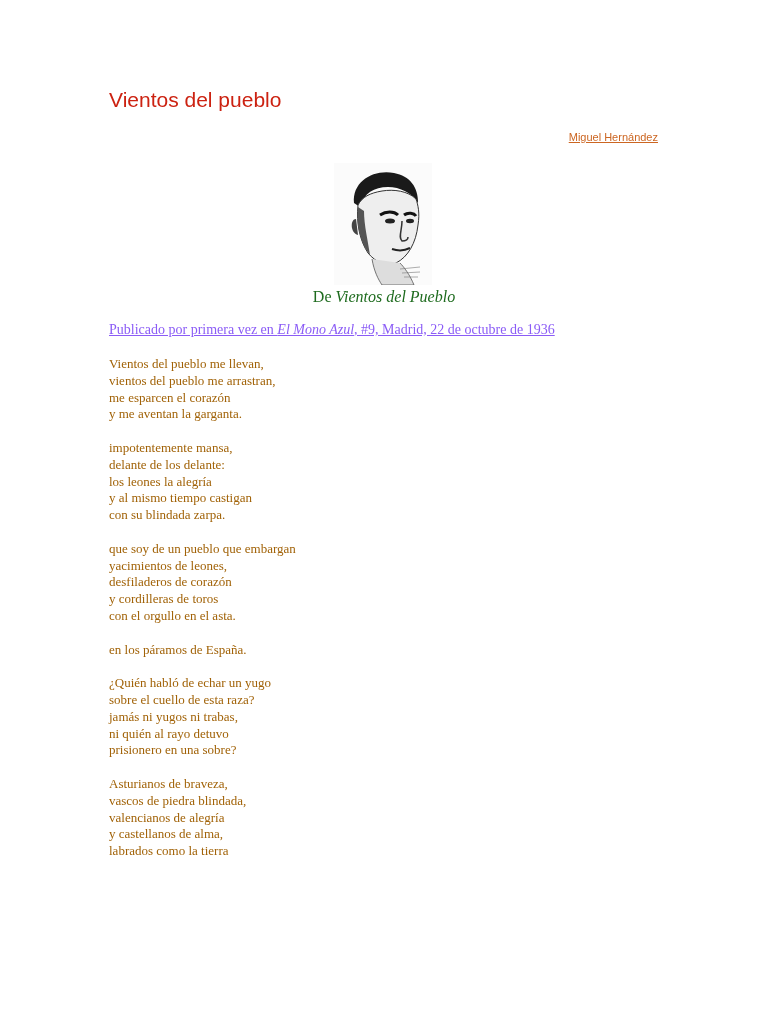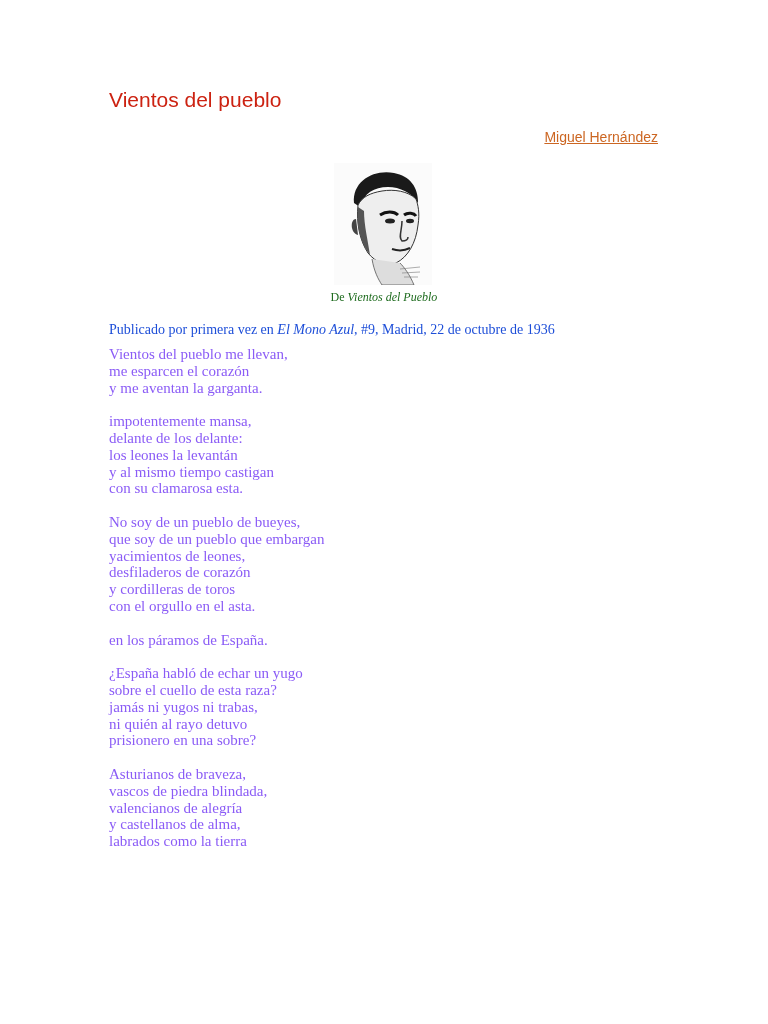--- a/index.html
+++ b/index.html
@@ -27,21 +27,21 @@
       font-weight: normal;
       font-size: 21px;
       line-height: 28px;
       color: #cc2211;
     }
     .author {
       position: absolute;
       right: 110px;
       top: 128px;
       font-family: "Liberation Sans", sans-serif;
-      font-size: 14px;
+      font-size: 11px;
       line-height: 18px;
       color: #cc6622;
       text-decoration: underline;
       cursor: pointer;
       text-align: center;
     }
     .portrait {
       position: absolute;
       left: 334px;
       top: 163px;
@@ -49,44 +49,45 @@
       height: 122px;
       background: #fdfdfd;
     }
     .caption {
       position: absolute;
       left: 0;
       width: 768px;
       top: 288px;
       text-align: center;
       font-family: "Liberation Serif", serif;
-      font-size: 12px;
+      font-size: 16px;
       line-height: 18px;
       color: #1e6b1e;
     }
     .caption em { font-style: italic; }
     .pubnote {
       position: absolute;
       left: 109px;
       top: 321px;
       font-family: "Liberation Serif", serif;
       font-size: 14px;
       line-height: 18px;
-      color: #1d4ed8;
+      color: #8b5cf6;
       white-space: nowrap;
+      text-decoration: underline;
     }
     .pubnote em { font-style: italic; }
     .poem {
       position: absolute;
       left: 109px;
-      top: 346px;
+      top: 356px;
       font-family: "Liberation Serif", serif;
-      font-size: 15px;
+      font-size: 13px;
       line-height: 16.8px;
-      color: #8b5cf6;
+      color: #a16207;
     }
     .stanza { margin: 0 0 16.8px 0; }
     .line { display: block; white-space: nowrap; }
   </style>
 </head>
 <body>
 
 <div class="page">
 
   <h1 class="title">Vientos del pueblo</h1>
@@ -125,43 +126,43 @@
     <span>De </span><em>Vientos del Pueblo</em>
   </div>
 
   <div class="pubnote">
     <span>Publicado por primera vez en </span><em>El Mono Azul</em><span>, #9, Madrid, 22 de octubre de 1936</span>
   </div>
 
   <div class="poem">
     <div class="stanza">
       <span class="line">Vientos del pueblo me llevan,</span>
+      <span class="line">vientos del pueblo me arrastran,</span>
       <span class="line">me esparcen el corazón</span>
       <span class="line">y me aventan la garganta.</span>
     </div>
     <div class="stanza">
       <span class="line">impotentemente mansa,</span>
       <span class="line">delante de los delante:</span>
-      <span class="line">los leones la levantán</span>
+      <span class="line">los leones la alegría</span>
       <span class="line">y al mismo tiempo castigan</span>
-      <span class="line">con su clamarosa esta.</span>
+      <span class="line">con su blindada zarpa.</span>
     </div>
     <div class="stanza">
-      <span class="line">No soy de un pueblo de bueyes,</span>
       <span class="line">que soy de un pueblo que embargan</span>
       <span class="line">yacimientos de leones,</span>
       <span class="line">desfiladeros de corazón</span>
       <span class="line">y cordilleras de toros</span>
       <span class="line">con el orgullo en el asta.</span>
     </div>
     <div class="stanza">
       <span class="line">en los páramos de España.</span>
     </div>
     <div class="stanza">
-      <span class="line">¿España habló de echar un yugo</span>
+      <span class="line">¿Quién habló de echar un yugo</span>
       <span class="line">sobre el cuello de esta raza?</span>
       <span class="line">jamás ni yugos ni trabas,</span>
       <span class="line">ni quién al rayo detuvo</span>
       <span class="line">prisionero en una sobre?</span>
     </div>
     <div class="stanza">
       <span class="line">Asturianos de braveza,</span>
       <span class="line">vascos de piedra blindada,</span>
       <span class="line">valencianos de alegría</span>
       <span class="line">y castellanos de alma,</span>

